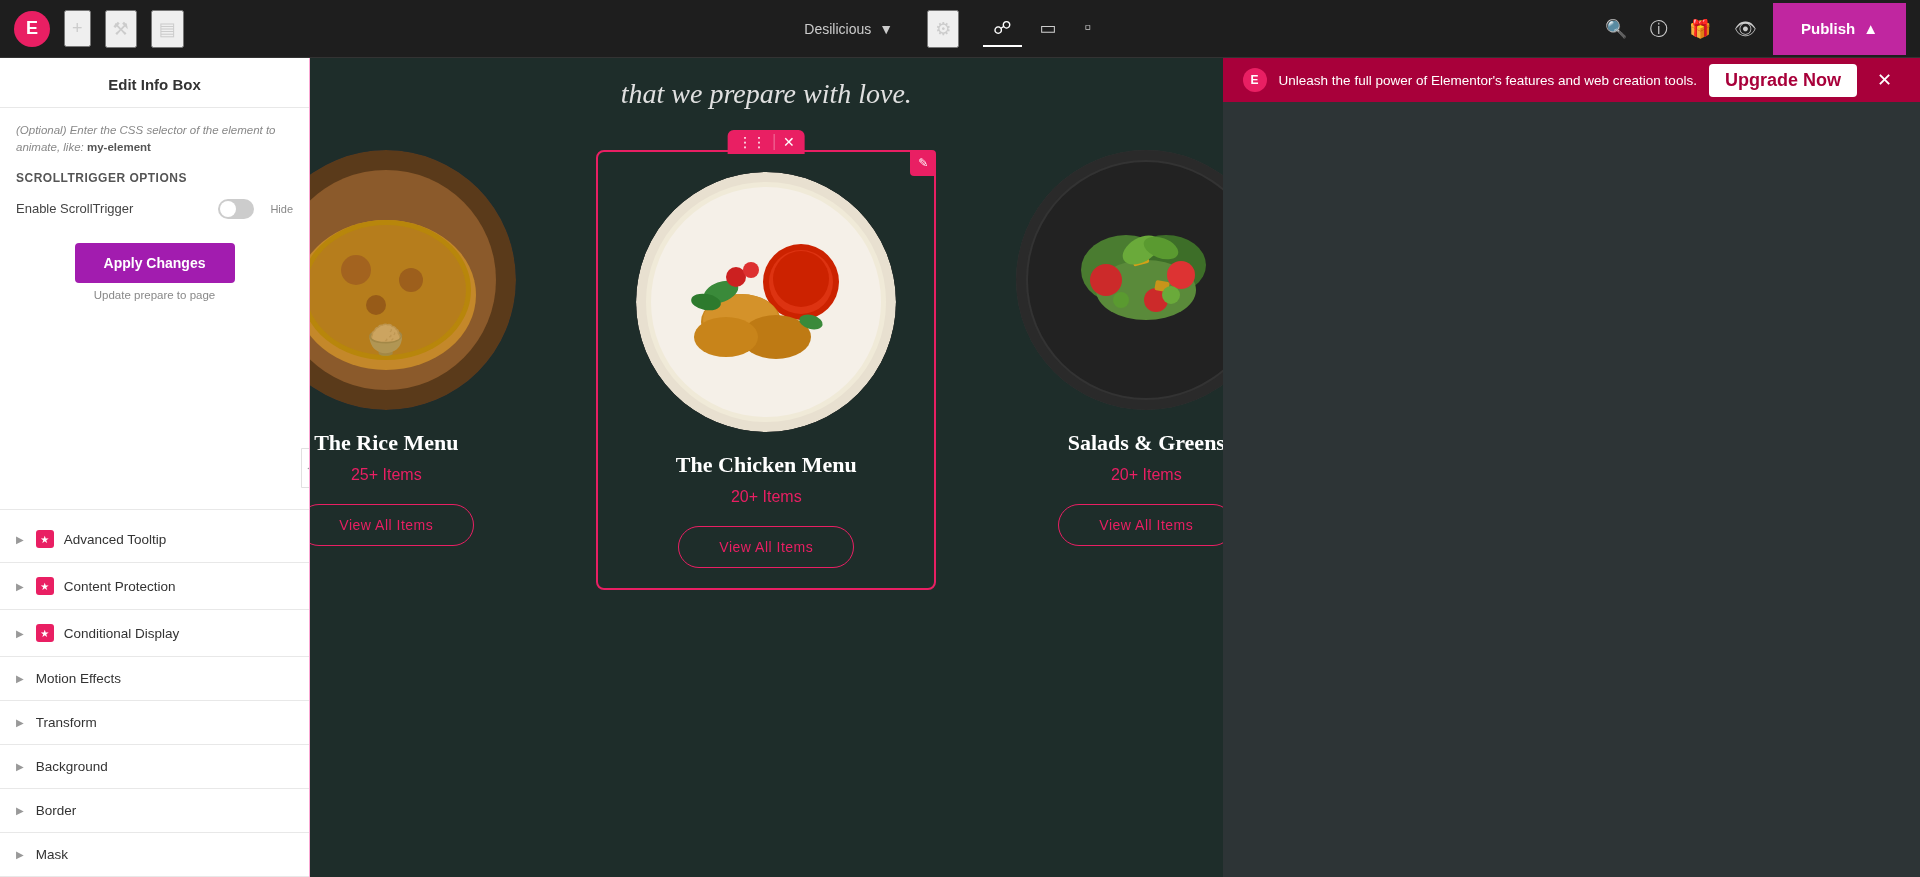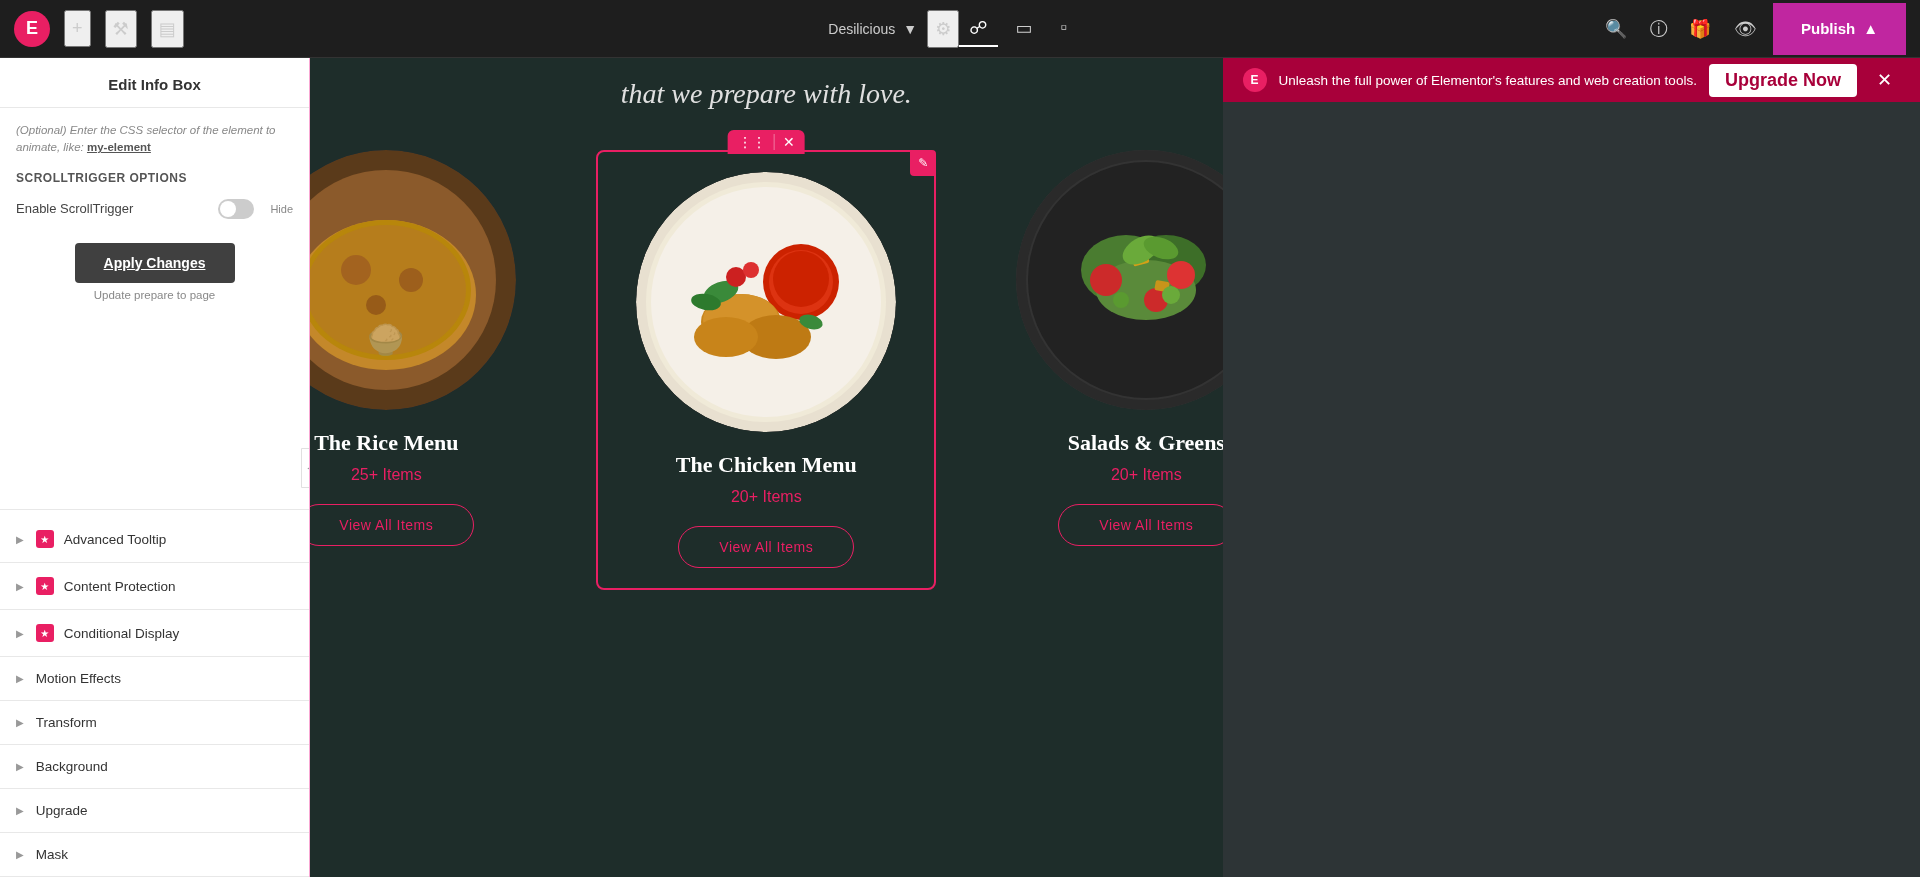--- a/index.html
+++ b/index.html
@@ -9,21 +9,21 @@
     .topbar {
       display: flex; align-items: center; background: #1e1e1e; height: 58px;
       border-bottom: 1px solid #333; flex-shrink: 0; position: relative; z-index: 100;
     }
     .topbar-left { display: flex; align-items: center; width: 310px; padding: 0 14px; gap: 14px; }
     .elementor-logo {
       width: 36px; height: 36px; background: #e91f63; border-radius: 50%;
       display: flex; align-items: center; justify-content: center; color: white; font-weight: bold; font-size: 18px; flex-shrink: 0;
     }
     .topbar-icon { color: #ccc; font-size: 18px; cursor: pointer; padding: 6px; }
-    .topbar-center { flex: 1; display: flex; align-items: center; justify-content: center; }
+    .topbar-center { flex: 1; display: flex; align-items: center; justify-content: center; gap: 24px; }
     .site-name-btn {
       display: flex; align-items: center; gap: 8px; background: transparent; border: none;
       color: #ccc; font-size: 14px; cursor: pointer; padding: 6px 10px; border-radius: 4px;
     }
     .device-icons { display: flex; gap: 8px; }
     .device-icon {
       color: #ccc; font-size: 18px; cursor: pointer; padding: 6px 10px;
       border-bottom: 2px solid transparent;
     }
     .device-icon.active { color: white; border-bottom: 2px solid white; }
@@ -44,38 +44,38 @@
       display: flex; flex-direction: column; overflow-y: auto; overflow-x: hidden;
       border-right: 1px solid #f9a8d4; position: relative;
     }
     .panel-header {
       padding: 18px 20px 14px; border-bottom: 1px solid #e8e8e8; background: #fff;
     }
     .panel-title { font-size: 15px; font-weight: 600; color: #333; text-align: center; }
     .panel-body { flex: 1; padding: 14px 16px; }
     .optional-text { font-size: 11.5px; color: #888; line-height: 1.5; margin-bottom: 4px; }
     .optional-text em { font-style: italic; }
-    .optional-text strong { font-weight: 600; color: #555; text-decoration: underline; }
+    .optional-text strong { font-weight: 600; color: #555; }
     .section-label { font-size: 12px; font-weight: 600; color: #555; margin: 14px 0 8px; text-transform: uppercase; letter-spacing: 0.5px; }
     .scrolltrigger-row { display: flex; align-items: center; justify-content: space-between; padding: 6px 0; }
     .scrolltrigger-label { font-size: 13px; color: #444; }
     .toggle-wrap { display: flex; align-items: center; gap: 16px; }
     .toggle-btn {
       width: 36px; height: 20px; background: #ccc; border-radius: 10px; position: relative; cursor: pointer; border: none;
       transition: background 0.2s;
     }
     .toggle-btn::after {
       content: ''; position: absolute; top: 2px; left: 2px;
       width: 16px; height: 16px; background: white; border-radius: 50%; transition: left 0.2s;
     }
     .toggle-label { font-size: 11px; color: #888; }
     .apply-btn {
-      background: #404040; color: white; border: none; border-radius: 4px;
+      background: #a21caf; color: white; border: none; border-radius: 4px;
       padding: 12px 24px; font-size: 14px; font-weight: 600; cursor: pointer;
-      width: 160px; display: block; margin: 18px auto 6px; text-decoration: underline;
+      width: 160px; display: block; margin: 18px auto 6px;
     }
     .update-text { font-size: 11.5px; color: #888; text-align: center; margin-bottom: 18px; }
     .divider { border: none; border-top: 1px solid #e8e8e8; margin: 6px 0; }
     .accordion-item {
       border-bottom: 1px solid #e8e8e8; cursor: pointer;
     }
     .accordion-header {
       display: flex; align-items: center; gap: 10px; padding: 14px 16px;
       font-size: 13.5px; color: #333; font-weight: 500; user-select: none;
     }
@@ -272,21 +272,21 @@
     </div>
     <div class="accordion-item">
       <div class="accordion-header">
         <span class="accordion-arrow">▶</span>
         <span>Background</span>
       </div>
     </div>
     <div class="accordion-item">
       <div class="accordion-header">
         <span class="accordion-arrow">▶</span>
-        <span>Upgrade</span>
+        <span>Border</span>
       </div>
     </div>
     <div class="accordion-item">
       <div class="accordion-header">
         <span class="accordion-arrow">▶</span>
         <span>Mask</span>
       </div>
     </div>
 
     <div class="panel-collapse-handle">◀</div>

